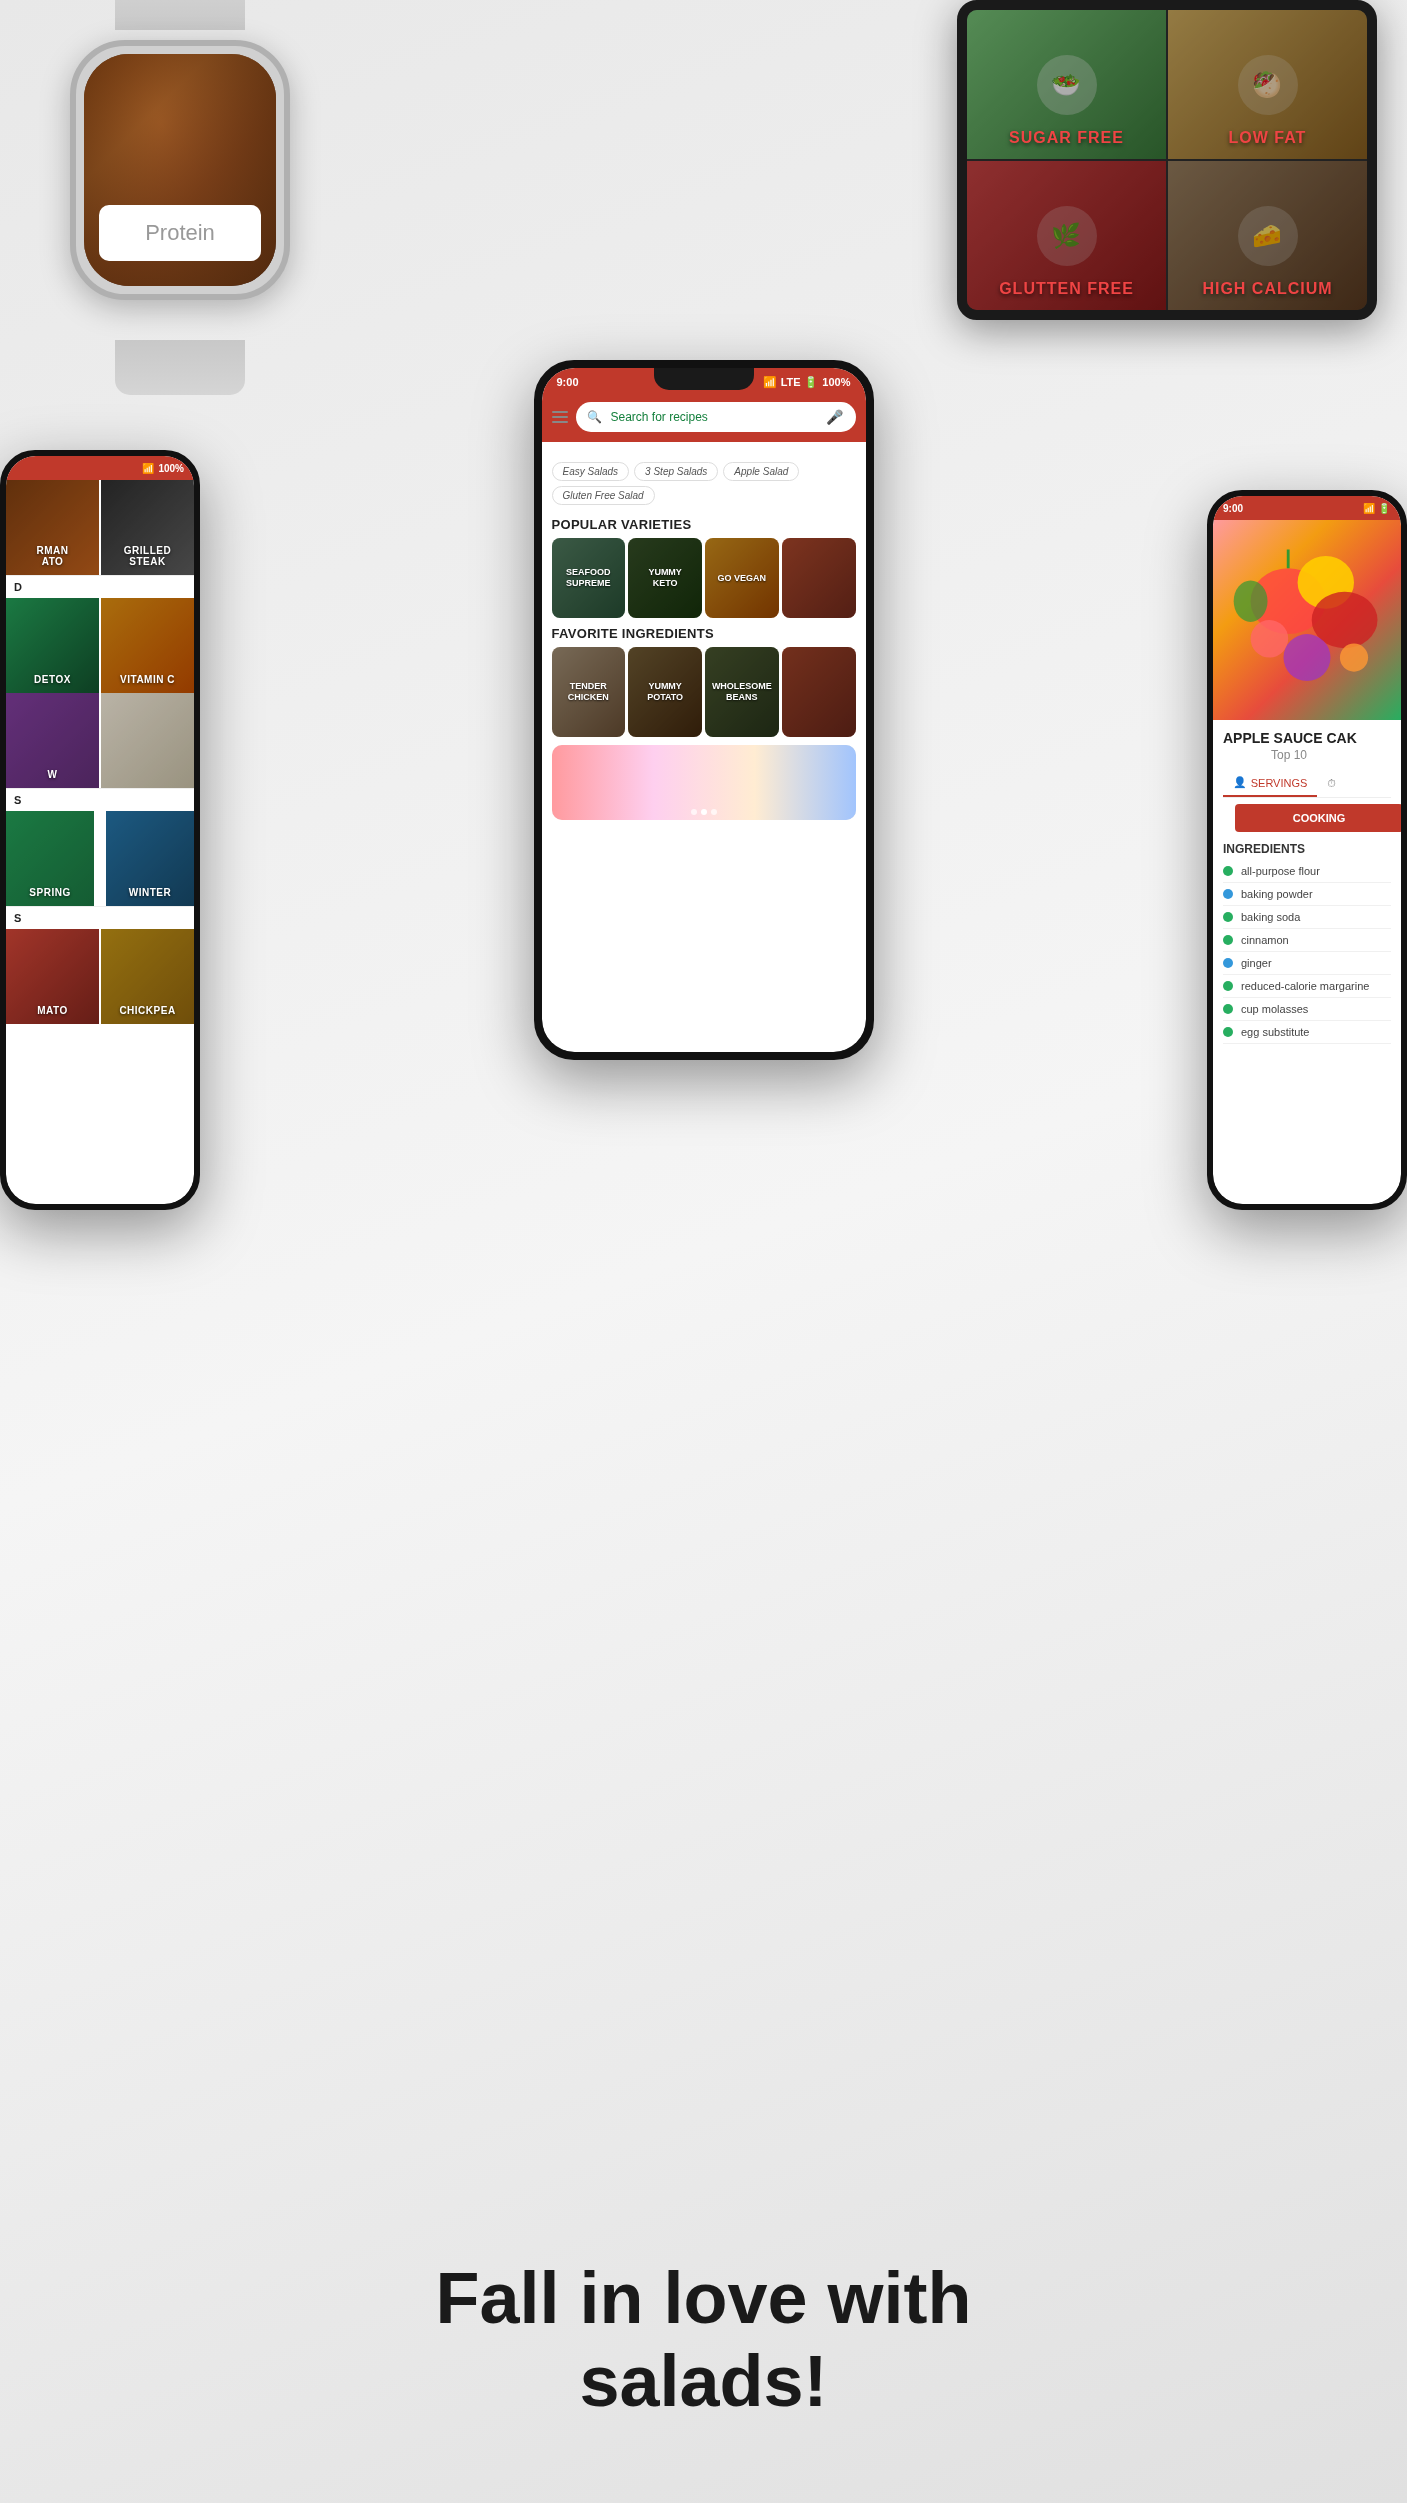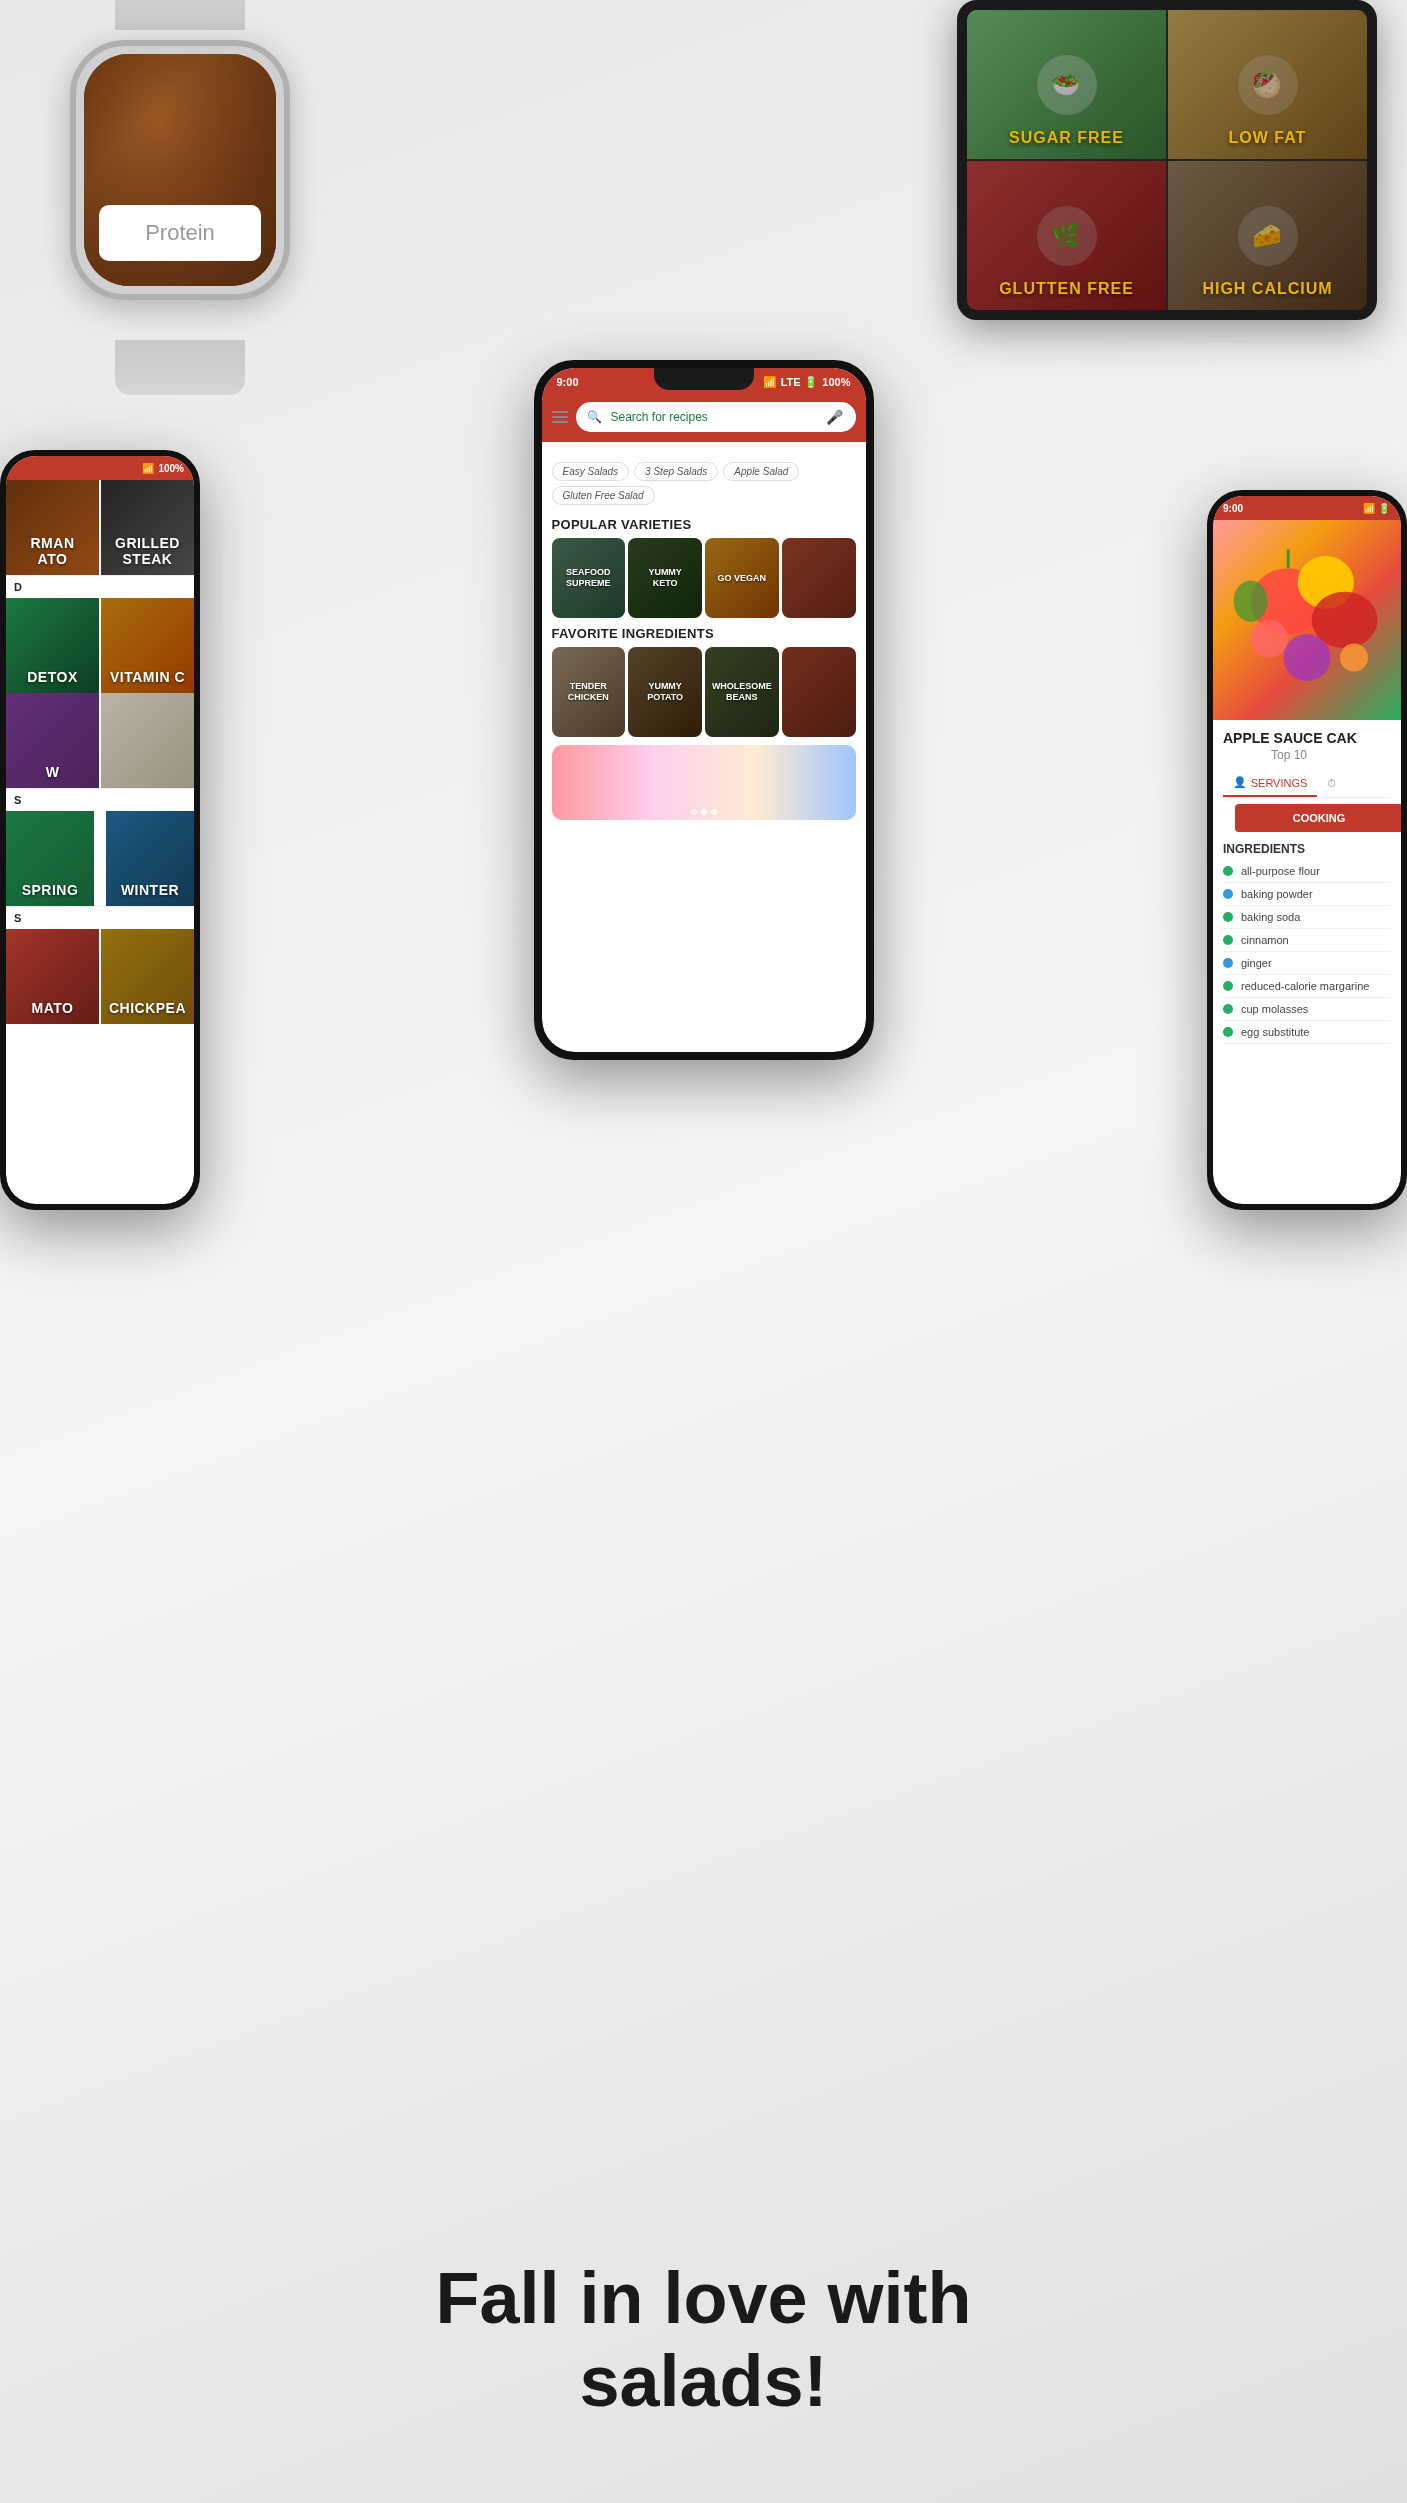--- a/index.html
+++ b/index.html
@@ -158,21 +158,21 @@
       inset: 0;
       background: rgba(0,0,0,0.3);
     }
 
     .tablet-cell-label {
       position: absolute;
       bottom: 12px;
       left: 0;
       right: 0;
       text-align: center;
-      color: #eab308;
+      color: #ef4444;
       font-weight: bold;
       font-size: 16px;
       letter-spacing: 1px;
       text-shadow: 0 2px 4px rgba(0,0,0,0.6);
     }
 
     .cell-sugar-free .tablet-cell-bg {
       background-color: #7ba05b;
       background: linear-gradient(135deg, #8fbc8f, #3d7a3d);
     }
@@ -498,21 +498,21 @@
     }
 
     .left-cell-label {
       position: absolute;
       bottom: 8px;
       left: 0;
       right: 0;
       text-align: center;
       color: white;
       font-weight: bold;
-      font-size: 14px;
+      font-size: 10px;
       letter-spacing: 0.5px;
       text-shadow: 0 1px 3px rgba(0,0,0,0.7);
     }
 
     .section-header-left {
       background: white;
       padding: 5px 8px;
       font-weight: bold;
       font-size: 11px;
       color: #222;

